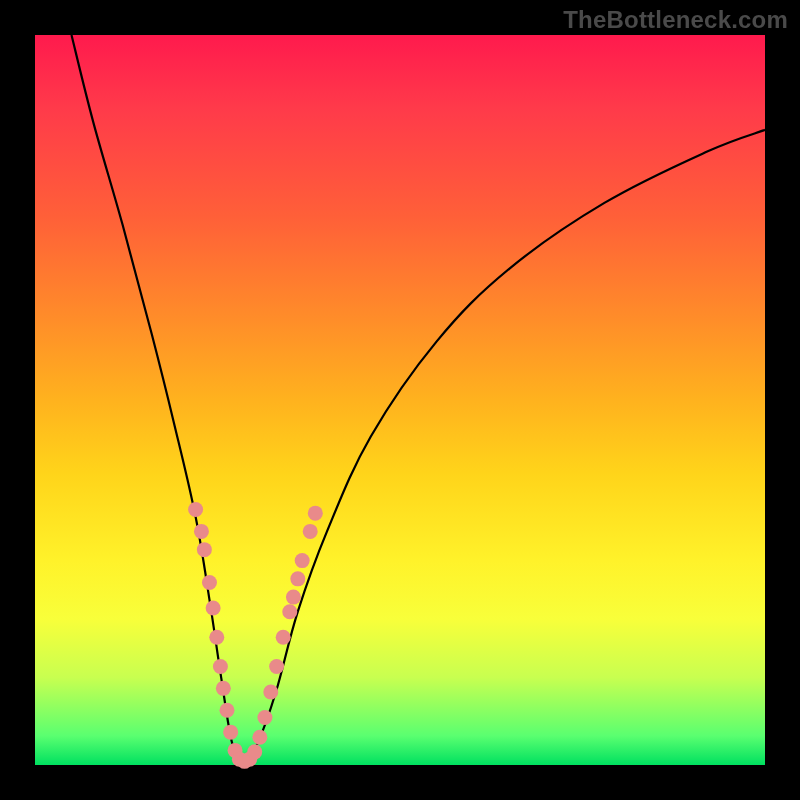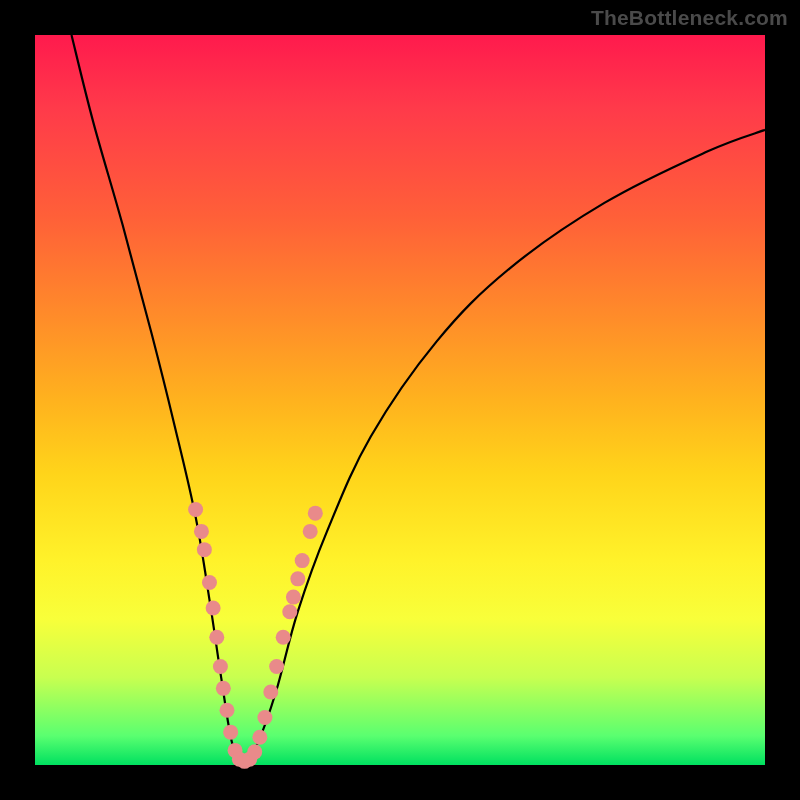--- a/index.html
+++ b/index.html
@@ -27,21 +27,21 @@
       #f8ff3a 80%,
       #c8ff50 88%,
       #5aff70 96%,
       #00e060 100%);
   }
   .watermark {
     position: absolute;
     top: 6px;
     right: 12px;
     font-family: Arial, Helvetica, sans-serif;
-    font-size: 21px;
+    font-size: 24px;
     font-weight: 600;
     color: #4a4a4a;
     letter-spacing: 0.2px;
     user-select: none;
   }
   svg.curve {
     position: absolute;
     left: 0; top: 0;
     width: 730px;
     height: 730px;

